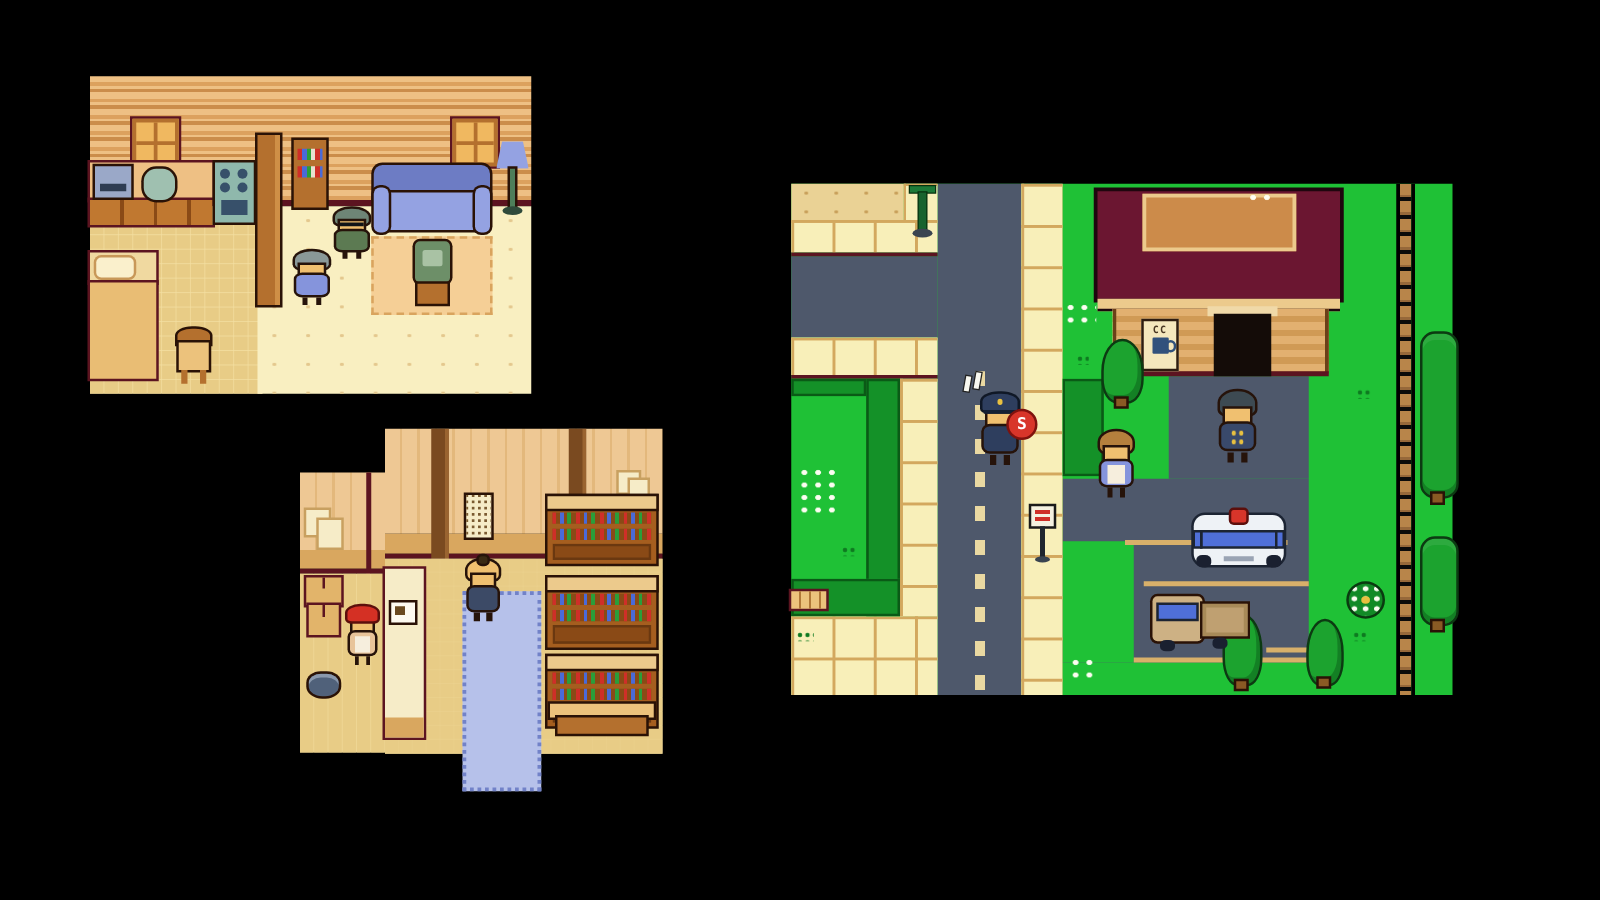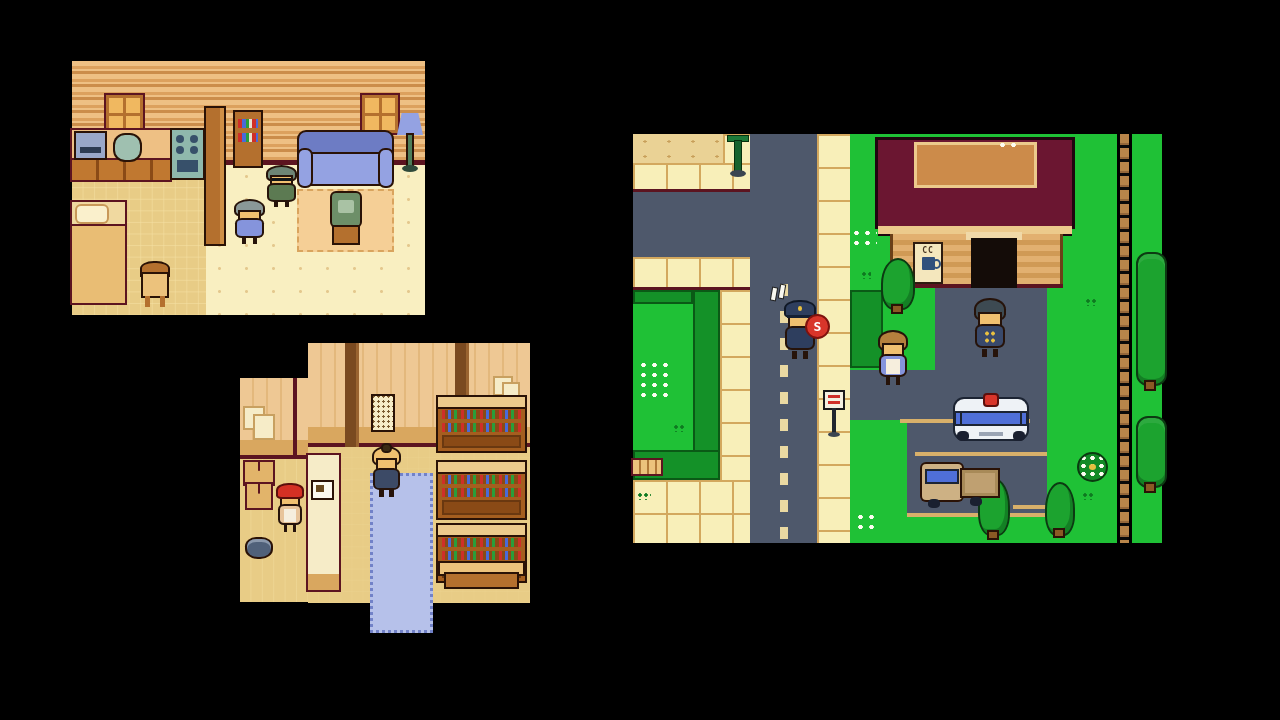--- a/index.html
+++ b/index.html
@@ -256,21 +256,21 @@
     <div class="npc" style="left:133px;top:105px;width:27px;height:50px;--hairC:var(--skinTan);--bodyC:var(--hairNavyKid);">
       <div class="topknot"></div>
       <div class="hair"></div>
       <div class="face"></div>
       <div class="torso"></div>
       <div class="leg-l"></div>
       <div class="leg-r"></div>
     </div>
   </section>
 
-  <section class="panel" style="left:633px;top:134px;width:529px;height:497px;" title="Town street scene with cafe and parking lot">
+  <section class="panel" style="left:633px;top:147px;width:529px;height:497px;" title="Town street scene with cafe and parking lot">
     <div class="a grass" style="left:0;top:0;width:529px;height:409px;"></div>
     <div class="a road" style="left:117px;top:0;width:67px;height:409px;"></div>
     <div class="a road" style="left:0;top:58px;width:117px;height:65px;"></div>
     <div class="a road" style="left:302px;top:154px;width:112px;height:82px;"></div>
     <div class="a road" style="left:217px;top:236px;width:197px;height:147px;"></div>
     <div class="a grass" style="left:217px;top:286px;width:57px;height:97px;"></div>
     <div class="a lot-line" style="left:274px;top:379px;width:140px;height:4px;"></div>
     <div class="a dashes" style="left:147px;top:150px;width:8px;height:255px;"></div>
     <div class="a sand" style="left:0;top:0;width:90px;height:29px;"></div>
     <div class="a tiles" style="left:90px;top:0;width:27px;height:29px;"></div>

